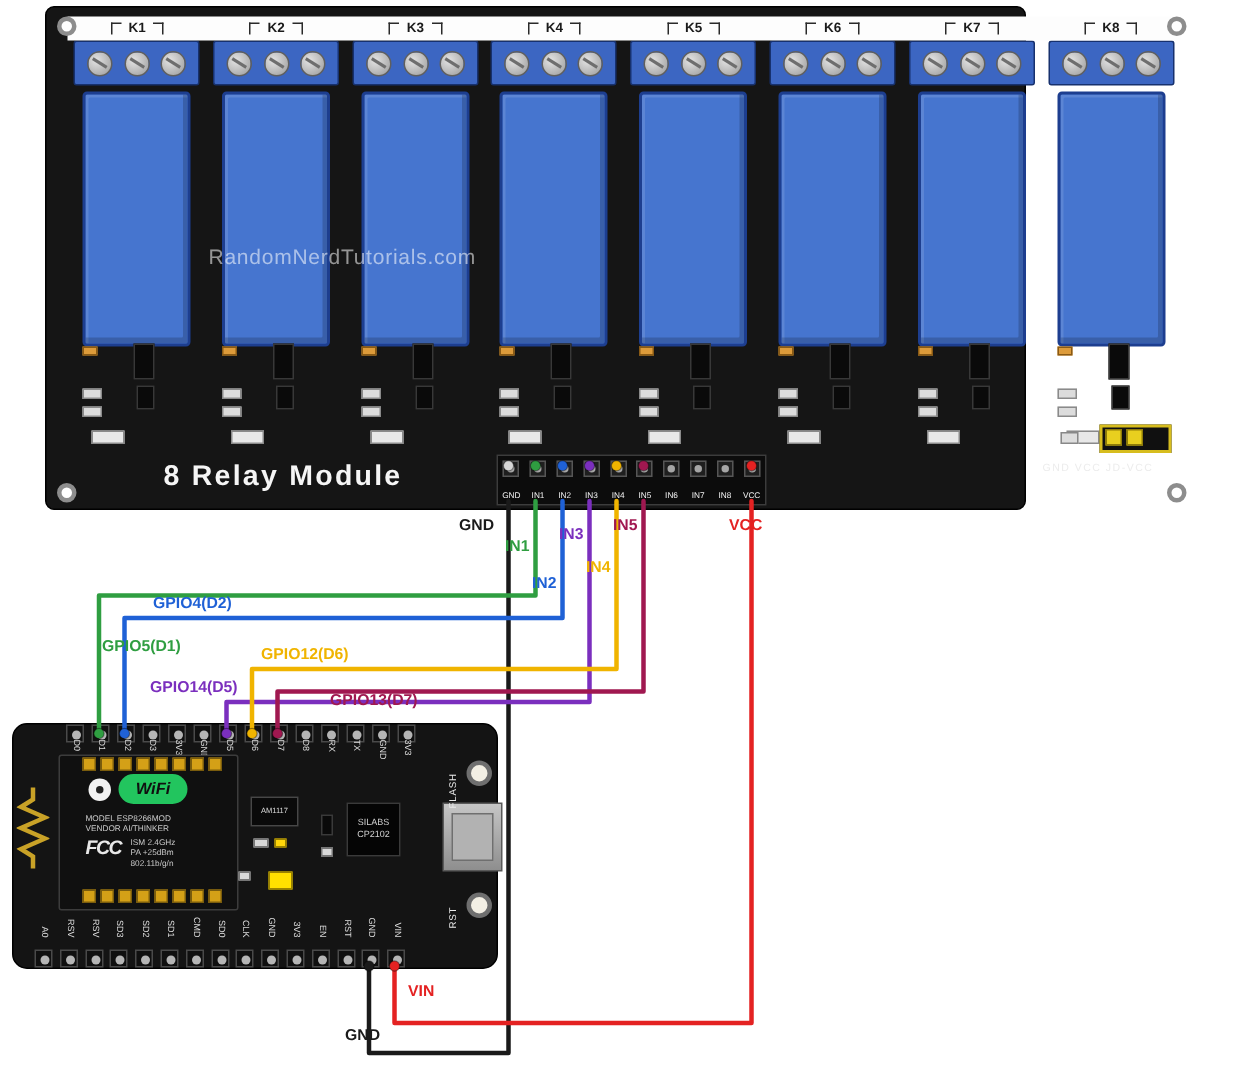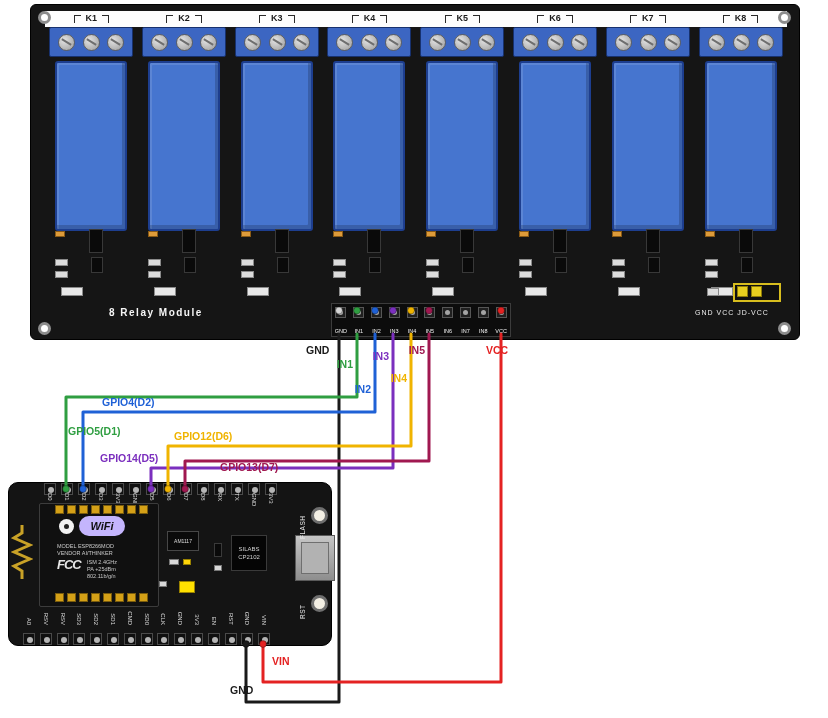--- a/index.html
+++ b/index.html
@@ -1,20 +1,20 @@
 <!DOCTYPE html>
 <html><head>
 <meta charset="utf-8">
 <style>
   * { box-sizing: border-box; margin: 0; padding: 0; }
   html,body { background:#ffffff; font-family:"Liberation Sans", sans-serif; }
   .canvas { position:relative; width:828px; height:718px; background:#fff; overflow:hidden; }
 
   
-  .relay-board { position:absolute; left:30px; top:4px; width:770px; height:336px;
+  .relay-board { position:absolute; left:30px; top:4px; width:654px; height:336px;
                  background:#151515; border:1px solid #000; border-radius:6px; }
   .kstrip { position:absolute; left:14px; top:6px; width:742px; height:16px; background:#fdfdfd;
             display:grid; grid-template-columns:repeat(8,1fr); z-index:1; }
   .kcell { display:flex; align-items:flex-start; justify-content:center; gap:5px; padding-top:2px;
            font-size:9px; font-weight:bold; color:#1b1b1b; }
   .kb { width:7px; height:8px; border-top:1.5px solid #2a2a2a; margin-top:2px; }
   .kb.l { border-left:1.5px solid #2a2a2a; }
   .kb.r { border-right:1.5px solid #2a2a2a; }
   .hole { position:absolute; width:13px; height:13px; border-radius:50%; background:#fff;
           border:3px solid #8d8d8d; z-index:2; }
@@ -30,21 +30,21 @@
                 box-shadow: inset -3px -4px 0 rgba(0,0,0,0.18), inset 2px 2px 0 rgba(255,255,255,0.12); }
   .cmp { position:absolute; }
   .cmp.led { left:6px; top:206px; width:10px; height:6px; background:#dd9b3a; border:1px solid #8a5a14; }
   .cmp.t1  { left:40px; top:204px; width:14px; height:24px; background:#0a0a0a; border:1px solid #383838; }
   .cmp.r1  { left:6px;  top:234px; width:13px; height:7px; background:#dcdcdc; border:1px solid #8a8a8a; }
   .cmp.r2  { left:6px;  top:246px; width:13px; height:7px; background:#dcdcdc; border:1px solid #8a8a8a; }
   .cmp.t2  { left:42px; top:232px; width:12px; height:16px; background:#0a0a0a; border:1px solid #383838; }
   .cmp.r3  { left:12px; top:262px; width:22px; height:9px; background:#e8e8e8; border:1px solid #8a8a8a; }
   .watermark { position:absolute; left:108px; top:158px; font-size:14px; letter-spacing:0.5px;
                color:rgba(255,255,255,0.55); z-index:1; }
-  .module-title { position:absolute; left:78px; top:302px; font-size:10px; font-weight:bold;
+  .module-title { position:absolute; left:78px; top:302px; font-size:19px; font-weight:bold;
                   letter-spacing:1.5px; color:#f5f5f5; }
   .rm-header { position:absolute; left:300px; top:298px; width:180px; height:34px; background:#0c0c0c;
                border:1px solid #3c3c3c; display:flex; z-index:1; }
   .rm-cell { width:18px; position:relative; }
   .rm-pin { margin:3px auto 0; width:11px; height:11px; background:#1f1f1f; border:1px solid #565656; position:relative; }
   .rm-pin::after { content:""; position:absolute; left:2px; top:2px; width:5px; height:5px;
                    border-radius:50%; background:#a5a5a5; }
   .rm-lbl { position:absolute; bottom:2px; width:100%; text-align:center; font-size:5.5px; color:#f2f2f2; }
   .jd-cmp { position:absolute; left:676px; top:283px; width:12px; height:8px; background:#ddd; border:1px solid #888; }
   .jd-jumper { position:absolute; left:702px; top:278px; width:48px; height:19px; background:#101010;
@@ -67,21 +67,21 @@
   .pb .plbl { top:-24px; left:-5px; text-align:right; }
   .antenna { position:absolute; left:2px; top:40px; }
   .esp-shield { position:absolute; left:30px; top:20px; width:120px; height:104px; background:#101010;
                 border:1px solid #3c3c3c; border-radius:2px; }
   .pads-row { position:absolute; left:46px; display:flex; gap:3px; }
   .pads-row span { width:9px; height:9px; background:#d4a017; border:1px solid #7a5c0d; }
   .wifi-dot { position:absolute; left:50px; top:36px; width:15px; height:15px; border-radius:50%;
               background:#f2f2f2; }
   .wifi-dot::after { content:""; position:absolute; left:5px; top:5px; width:5px; height:5px;
                      border-radius:50%; background:#222; }
-  .wifi-logo { position:absolute; left:70px; top:33px; width:46px; height:20px; background:#c4b5fd;
+  .wifi-logo { position:absolute; left:70px; top:33px; width:46px; height:20px; background:#22c55e;
                border-radius:10px; color:#101010; font-weight:bold; font-style:italic; font-size:11px;
                text-align:center; line-height:20px; }
   .m-line { position:absolute; font-size:5.5px; color:#c9c9c9; white-space:nowrap; }
   .fcc { position:absolute; left:48px; top:74px; font-size:13px; font-weight:800; font-style:italic;
          letter-spacing:-1px; color:#e8e8e8; }
   .am1117 { position:absolute; left:158px; top:48px; width:32px; height:20px; background:#0a0a0a;
             border:1px solid #474747; color:#ddd; font-size:5px; text-align:center; line-height:19px; }
   .nm-cmp { position:absolute; }
   .nm-cmp.w1 { left:160px; top:76px; width:10px; height:6px; background:#d9d9d9; border:1px solid #777; }
   .nm-cmp.y1 { left:174px; top:76px; width:8px; height:6px; background:#ffd60a; border:1px solid #9a8200; }
@@ -266,20 +266,21 @@
         </div>
       <div class="relay-body" style="background: rgb(70, 117, 207);"></div>
       <span class="cmp led"></span>
         <span class="cmp t1"></span>
         <span class="cmp r1"></span>
         <span class="cmp r2"></span>
         <span class="cmp t2"></span>
         <span class="cmp r3"></span>
     </div>
 
+    <div class="watermark">RandomNerdTutorials.com</div>
     <div class="module-title">8 Relay Module</div>
 
     <div class="rm-header">
       <div class="rm-cell">
           <div class="rm-pin"></div>
           <div class="rm-lbl">GND</div>
         </div>
       <div class="rm-cell">
           <div class="rm-pin"></div>
           <div class="rm-lbl">IN1</div>

